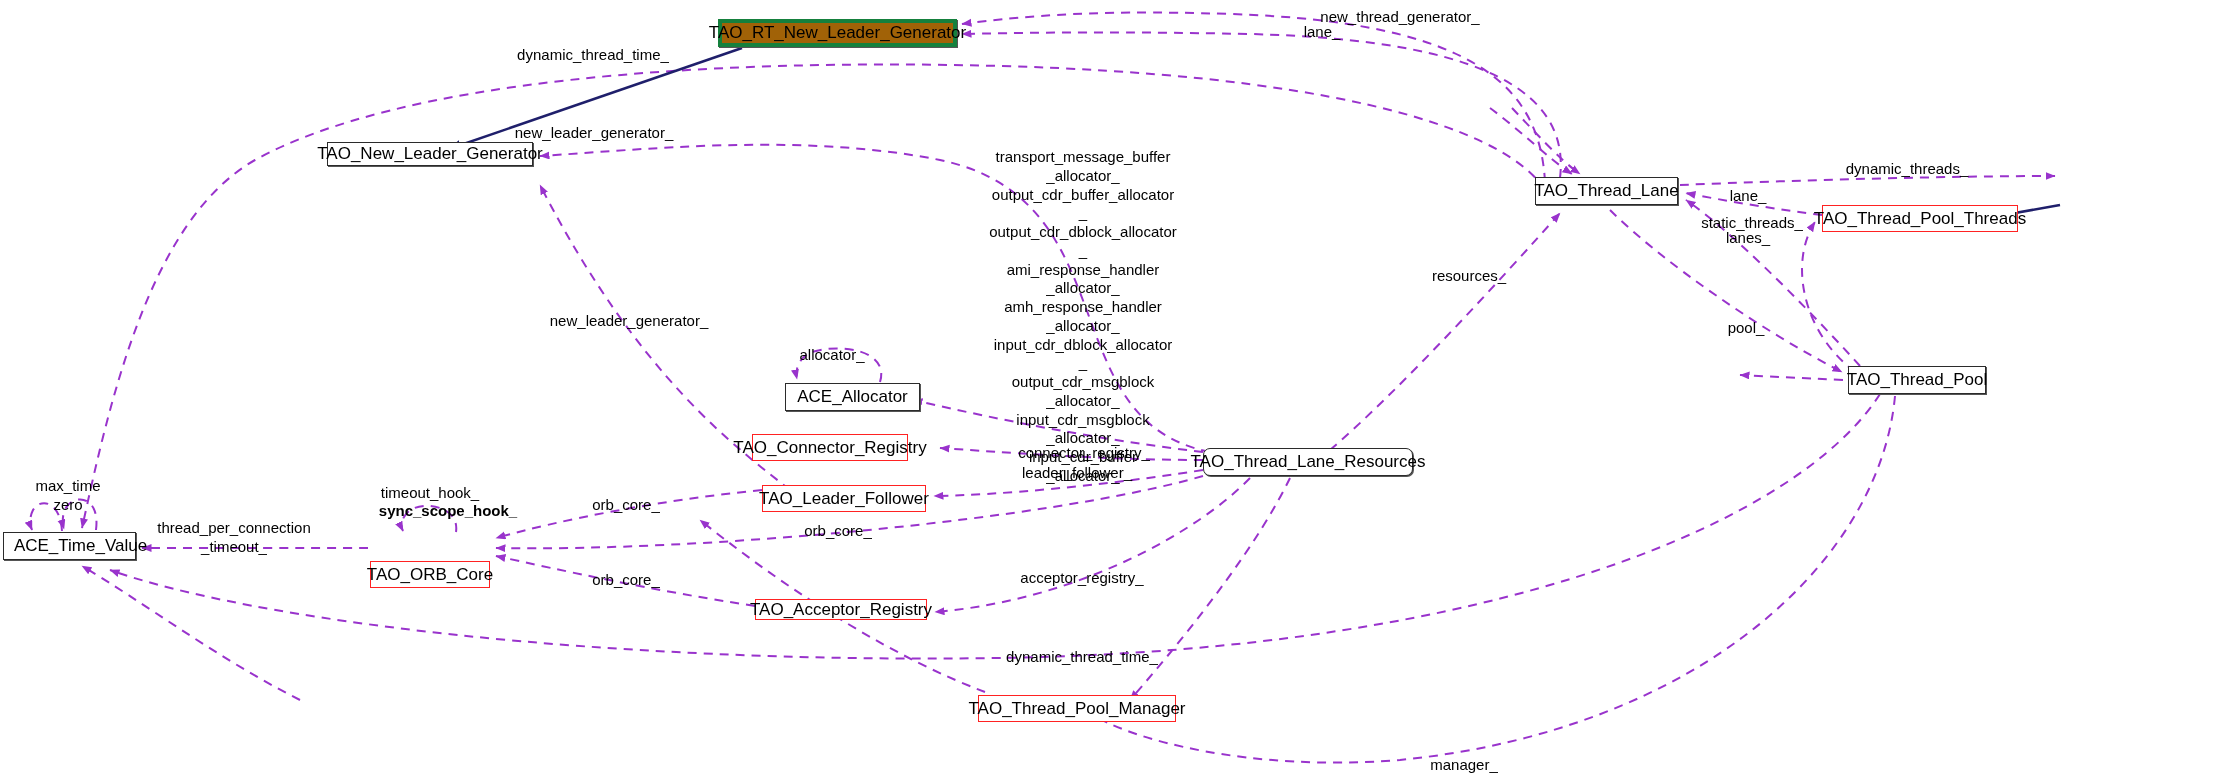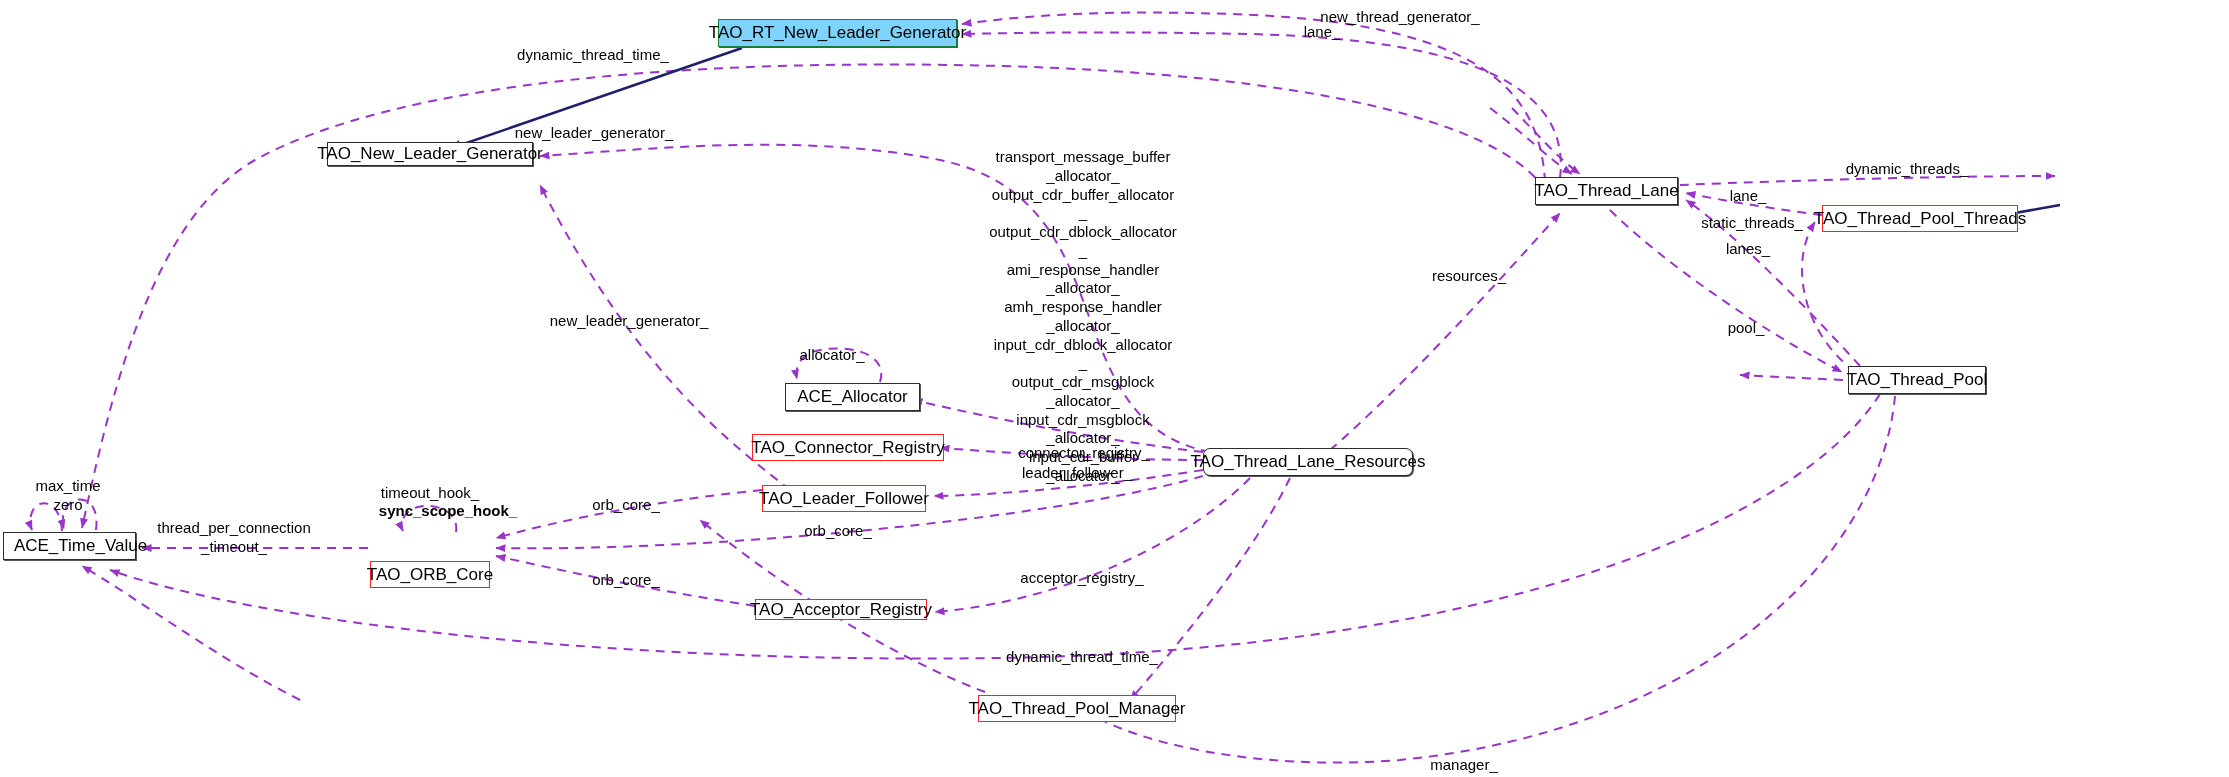--- a/index.html
+++ b/index.html
@@ -38,22 +38,22 @@
     white-space: pre-line;
     background: #ffffff;
     border: 1px solid #000000;
     z-index: 5;
   }
   .node.plain {
     border: 1px solid #2b2b2b;
     box-shadow: 1px 1px 0 0 #555555;
   }
   .node.highlight {
-    background: #7dd3fc;
-    border: 1px solid #15803d;
+    background: #a16207;
+    border: 4px solid #15803d;
     box-shadow: 1px 1px 0 0 #555555;
   }
   .node.redborder {
     border: 1.5px solid #ff2222;
     background: #ffffff;
   }
   .edge-label {
     position: absolute;
     font-size: 15px;
     color: #000000;
@@ -163,21 +163,21 @@
 
   <div class="node plain" style="left:1535px; top:177px; width:143px; height:28px;">TAO_Thread_Lane</div>
 
 
   <div class="node redborder" style="left:1822px; top:205px; width:196px; height:27px;">TAO_Thread_Pool_Threads</div>
 
   <div class="node plain" style="left:785px; top:383px; width:135px; height:28px;">ACE_Allocator</div>
 
   <div class="node plain" style="left:1848px; top:366px; width:138px; height:28px;">TAO_Thread_Pool</div>
 
-  <div class="node redborder" style="left:752px; top:434px; width:192px; height:27px;">TAO_Connector_Registry</div>
+  <div class="node redborder" style="left:752px; top:434px; width:156px; height:27px;">TAO_Connector_Registry</div>
 
   <div class="node plain" style="left:1203px; top:448px; width:210px; height:28px;border-radius:7px;">TAO_Thread_Lane_Resources</div>
 
   <div class="node redborder" style="left:762px; top:485px; width:164px; height:27px;">TAO_Leader_Follower</div>
 
   <div class="node redborder" style="left:370px; top:534px; width:120px; height:27px;margin-top:27px;">TAO_ORB_Core</div>
 
   <div class="node redborder" style="left:755px; top:599px; width:172px; height:21px;">TAO_Acceptor_Registry</div>
 
   <div class="node plain" style="left:3px; top:532px; width:133px; height:28px;padding-left:22px;">ACE_Time_Value</div>
@@ -210,21 +210,21 @@
 _allocator_
 input_cdr_buffer
 _allocator_</div>
 
   <div class="edge-label lbl-center" style="left:1907px; top:161px;">dynamic_threads_</div>
 
   <div class="edge-label lbl-center" style="left:1748px; top:188px;">lane_</div>
 
   <div class="edge-label lbl-center" style="left:1752px; top:215px;">static_threads_</div>
 
-  <div class="edge-label lbl-center" style="left:1748px; top:241px;">lanes_</div>
+  <div class="edge-label lbl-center" style="left:1748px; top:230px;">lanes_</div>
 
   <div class="edge-label lbl-center" style="left:1469px; top:268px;">resources_</div>
 
   <div class="edge-label lbl-center" style="left:629px; top:313px;">new_leader_generator_</div>
 
   <div class="edge-label lbl-center" style="left:1746px; top:320px;">pool_</div>
 
   <div class="edge-label lbl-center" style="left:832px; top:347px;">allocator_</div>
 
   <div class="edge-label lbl-center" style="left:1084px; top:445px;">connector_registry_</div>

